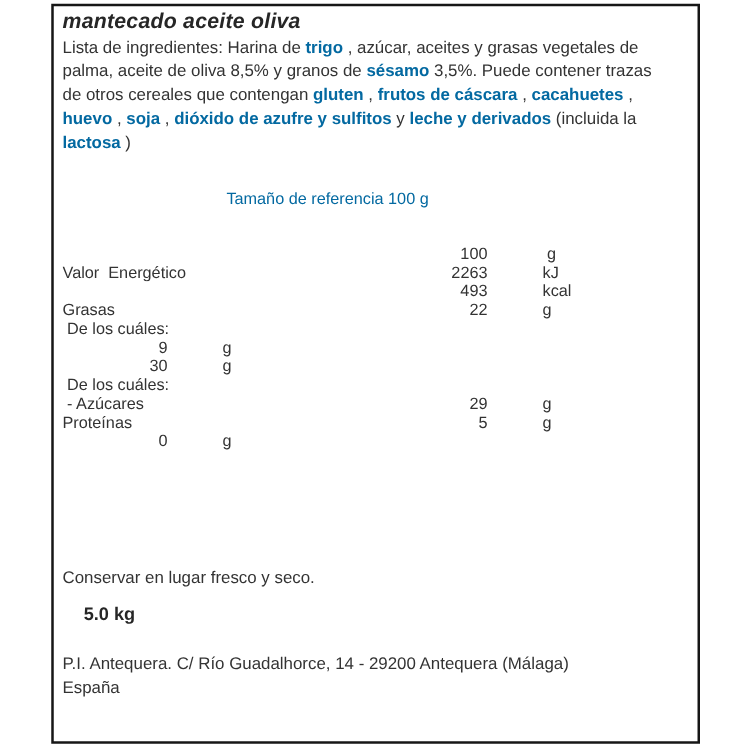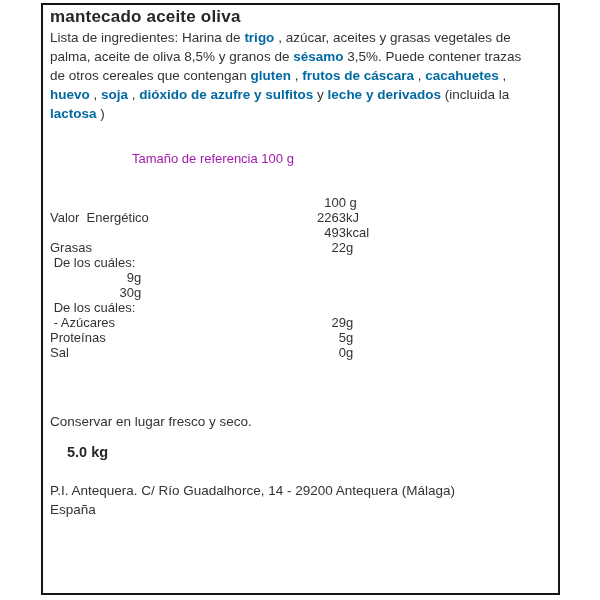--- a/index.html
+++ b/index.html
@@ -19,56 +19,57 @@
     border:2px solid #161616;
     background:#fff;
     padding:2px 10px 0 7px;
   }
   .title {
     font-size:17px;
     font-weight:bold;
     line-height:20px;
     color:#262626;
     letter-spacing:0.2px;
+    font-style:italic;
   }
   .ingredients {
     margin-top:1px;
     width:472px;
     font-size:13.5px;
     line-height:19px;
     color:#333;
   }
   .ingredients .b { font-weight:bold; color:#0369a1; }
   .col-header {
-    margin:27px 0 0 82px;
+    margin:27px 0 0 118px;
     width:175px;
-    text-align:left;
+    text-align:right;
     font-size:13px;
     line-height:18px;
-    color:#a21caf;
+    color:#0369a1;
   }
   .ntable {
     margin-top:27px;
     font-size:13px;
     color:#333;
   }
-  .nrow { display:flex; line-height:15px; height:15px; }
+  .nrow { display:flex; line-height:15px; height:15px;gap:44px; }
   .nlabel {
     width:212px;
     white-space:pre-wrap;
     overflow:hidden;
   }
   .nnum {
     width:84px;
     text-align:right;
     white-space:pre;
   }
   .nunit { text-align:left; white-space:pre; }
   .storage {
-    margin-top:54px;
+    margin-top:94px;
     font-size:13.5px;
     color:#333;
   }
   .weight {
     margin-top:15px;
     font-size:14.5px;
     font-weight:bold;
     color:#262626;
     margin-left:17px;
   }
@@ -130,21 +131,20 @@
           <span class="nlabel"> - Azúcares</span>
           <span class="nnum">29</span>
           <span class="nunit">g</span>
         </div>
         <div class="nrow">
           <span class="nlabel">Proteínas</span>
           <span class="nnum">5</span>
           <span class="nunit">g</span>
         </div>
         <div class="nrow">
-          <span class="nlabel">Sal</span>
           <span class="nnum">0</span>
           <span class="nunit">g</span>
         </div>
       </div>
 
     <div class="storage">Conservar en lugar fresco y seco.</div>
 
     <div class="weight">5.0 kg</div>
 
     <div class="maker">

